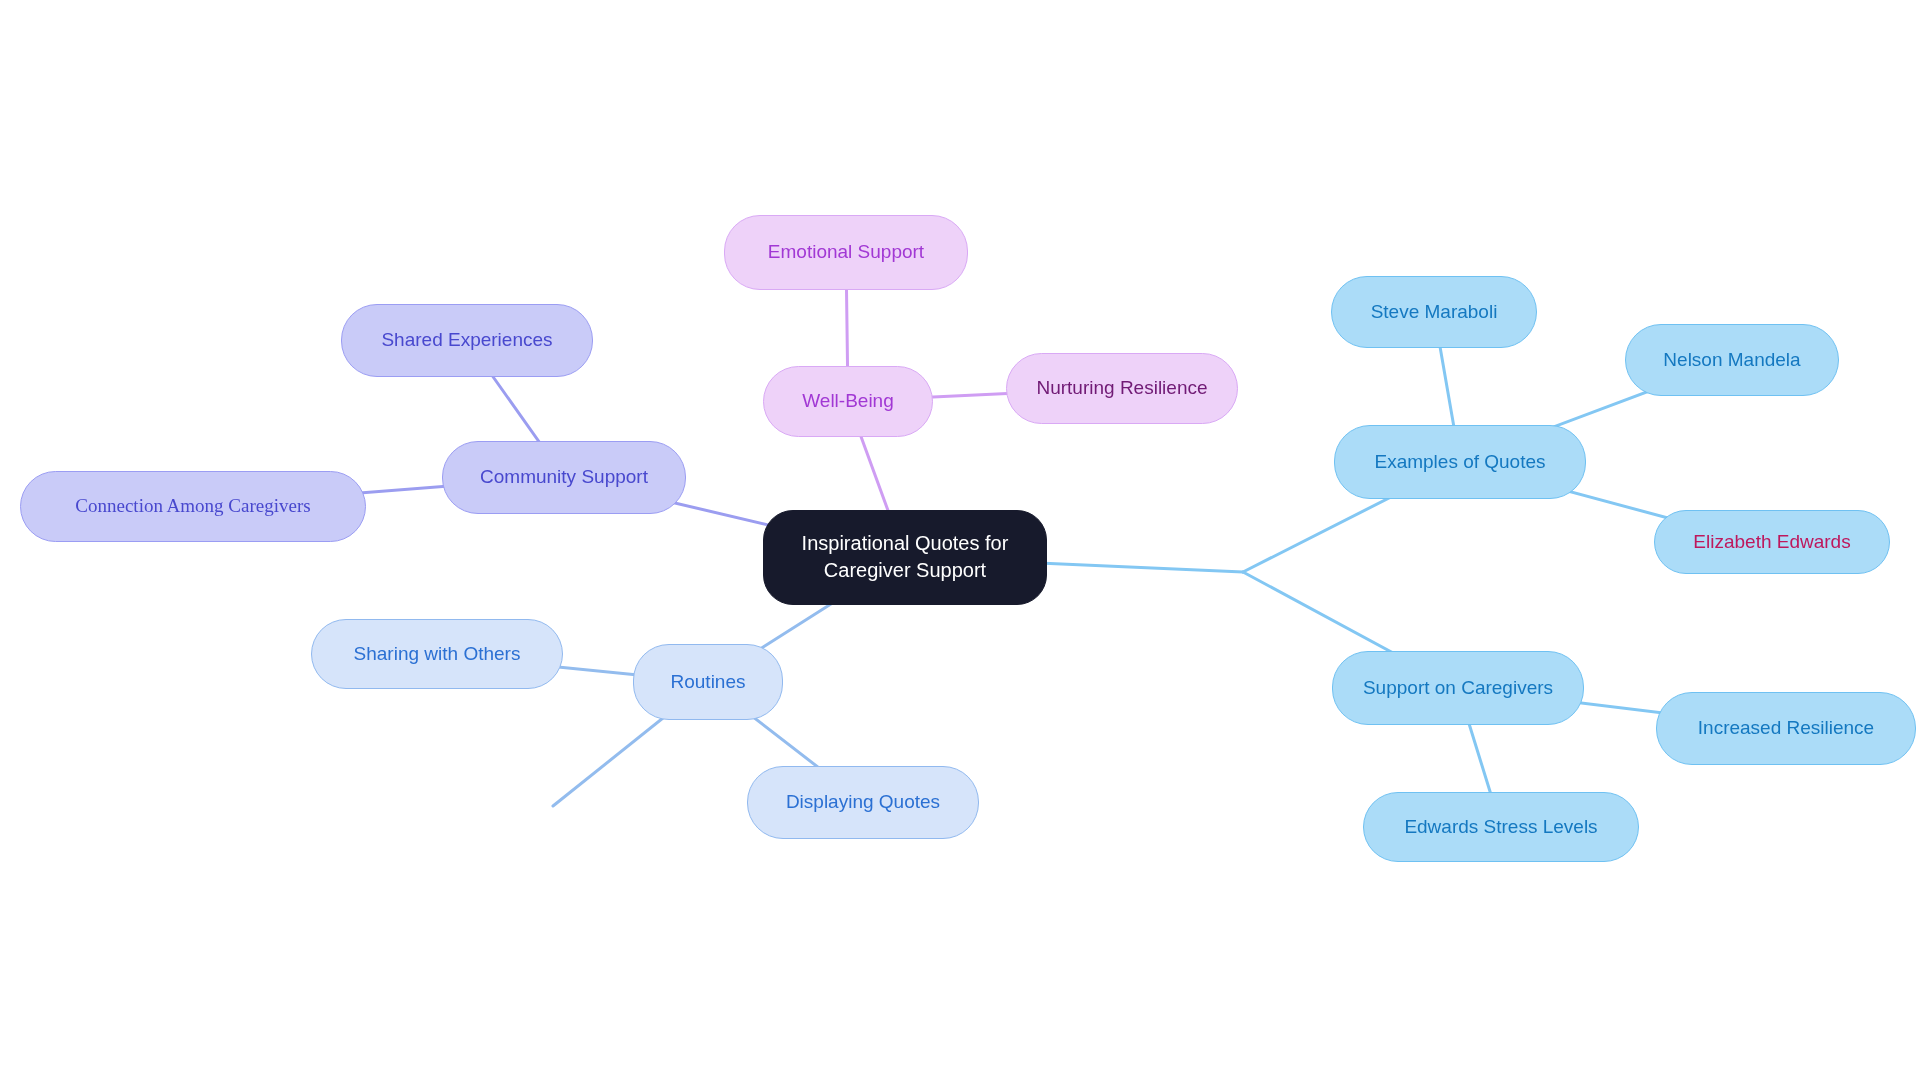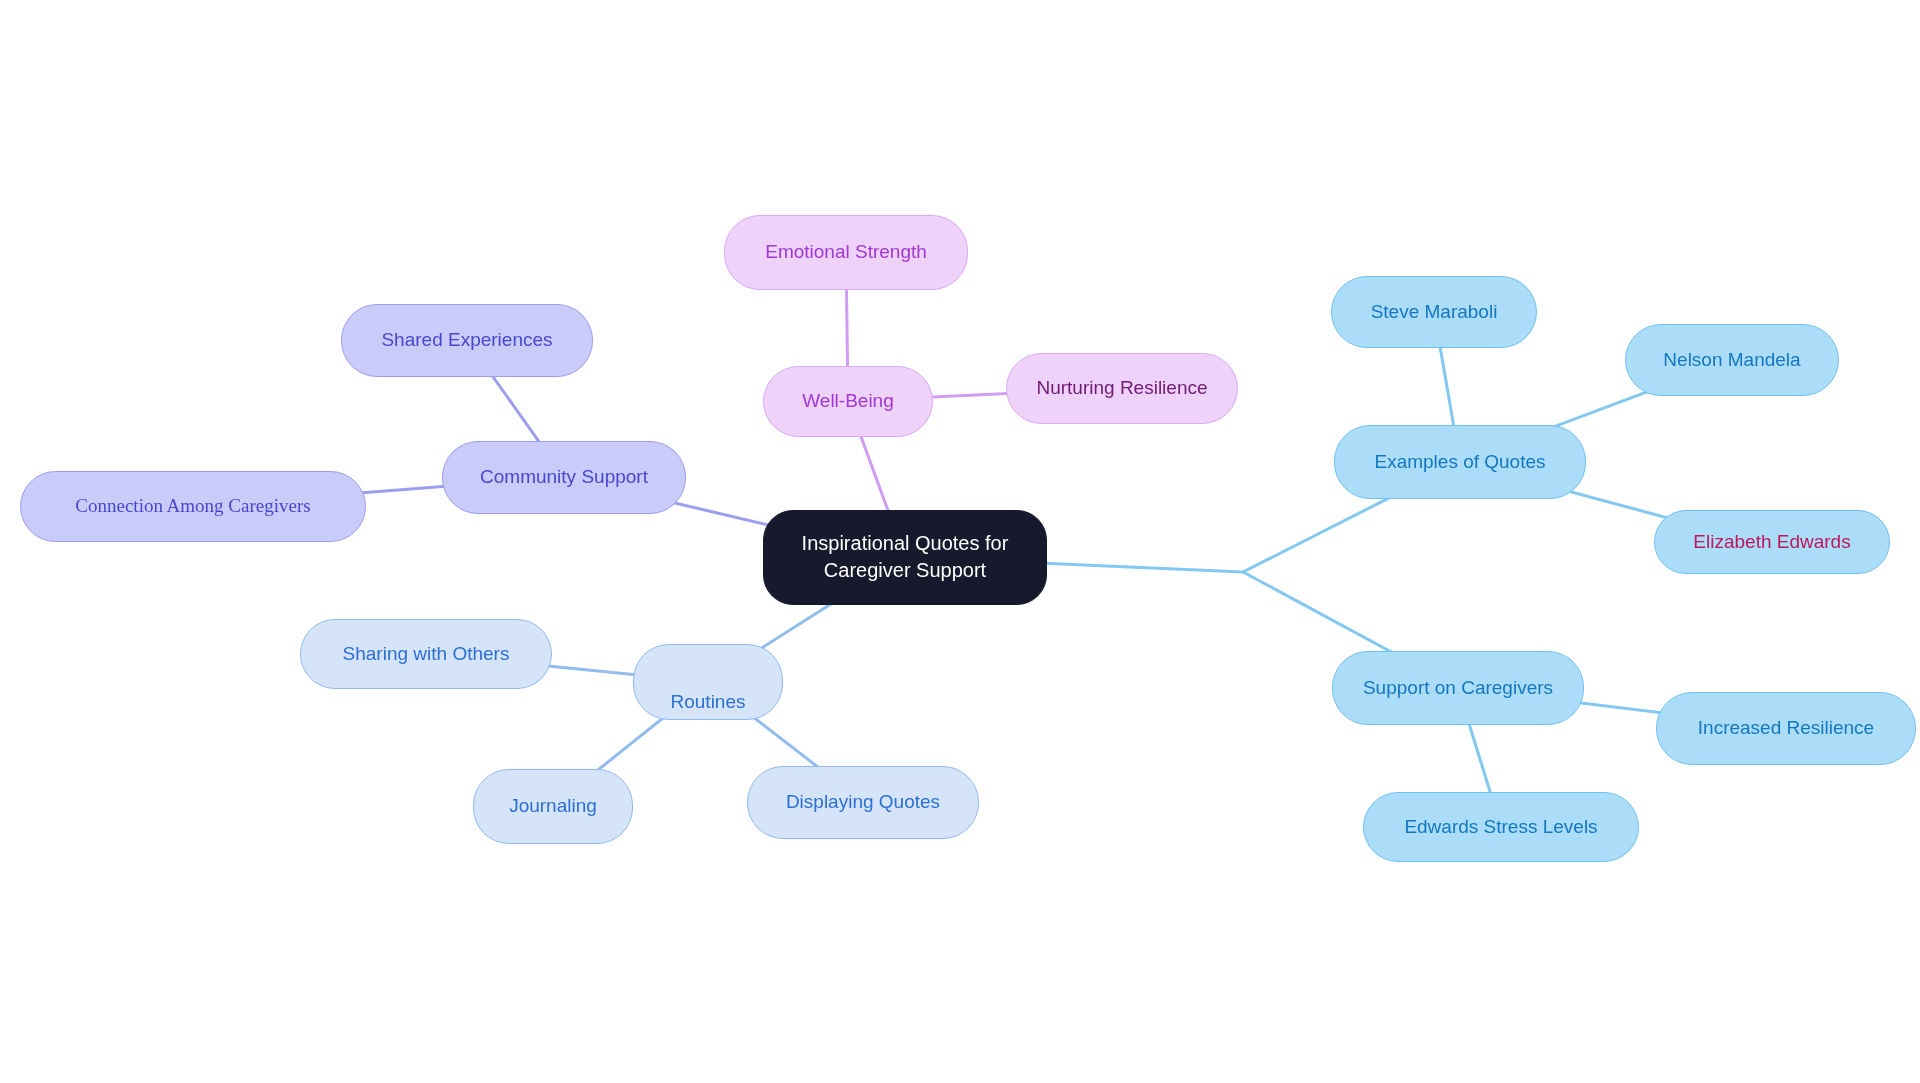--- a/index.html
+++ b/index.html
@@ -73,42 +73,39 @@
       <line x1="1458" y1="688" x2="1501" y2="827" stroke="#83c7f3" stroke-width="3" stroke-linecap="round"></line>
     </svg>
 
 <div class="node central" style="left: 763px; top: 509.5px; width: 284px; height: 95px; background: rgb(23, 26, 44); border-color: rgb(23, 26, 44); color: rgb(255, 255, 255);">
       <span>Inspirational Quotes for Caregiver Support</span>
     </div>
     <div class="node" style="left: 763px; top: 365.5px; width: 170px; height: 71px; background: rgb(238, 210, 249); border-color: rgb(217, 169, 245); color: rgb(161, 56, 212);">
       <span>Well-Being</span>
     </div>
     <div class="node" style="left: 724px; top: 214.5px; width: 244px; height: 75px; background: rgb(238, 210, 249); border-color: rgb(217, 169, 245); color: rgb(161, 56, 212);">
-      <span>Emotional Strength</span>
+      <span>Emotional Support</span>
     </div>
     <div class="node" style="left: 1006px; top: 352.5px; width: 232px; height: 71px; background: rgb(238, 210, 249); border-color: rgb(217, 169, 245); color: #701a75; align-items: center;">
       <span>Nurturing Resilience</span>
     </div>
     <div class="node" style="left: 442px; top: 440.5px; width: 244px; height: 73px; background: rgb(201, 203, 248); border-color: rgb(155, 157, 243); color: rgb(72, 72, 206);">
       <span>Community Support</span>
     </div>
     <div class="node" style="left: 341px; top: 303.5px; width: 252px; height: 73px; background: rgb(201, 203, 248); border-color: rgb(155, 157, 243); color: rgb(72, 72, 206);">
       <span>Shared Experiences</span>
     </div>
     <div class="node" style="left: 20px; top: 470.5px; width: 346px; height: 71px; background: rgb(201, 203, 248); border-color: rgb(155, 157, 243); color: rgb(72, 72, 206); font-family: Liberation Serif, serif;">
       <span>Connection Among Caregivers</span>
     </div>
-    <div class="node" style="left: 633px; top: 644px; width: 150px; height: 76px; background: rgb(214, 228, 250); border-color: rgb(145, 185, 239); color: rgb(43, 112, 211); align-items: flex-end;">
+    <div class="node" style="left: 633px; top: 644px; width: 150px; height: 76px; background: rgb(214, 228, 250); border-color: rgb(145, 185, 239); color: rgb(43, 112, 211);">
       <span>Routines</span>
     </div>
-    <div class="node" style="left: 300px; top: 619px; width: 252px; height: 70px; background: rgb(214, 228, 250); border-color: rgb(145, 185, 239); color: rgb(43, 112, 211);">
+    <div class="node" style="left: 311px; top: 619px; width: 252px; height: 70px; background: rgb(214, 228, 250); border-color: rgb(145, 185, 239); color: rgb(43, 112, 211);">
       <span>Sharing with Others</span>
-    </div>
-    <div class="node" style="left: 473px; top: 768.5px; width: 160px; height: 75px; background: rgb(214, 228, 250); border-color: rgb(145, 185, 239); color: rgb(43, 112, 211);">
-      <span>Journaling</span>
     </div>
     <div class="node" style="left: 747px; top: 765.5px; width: 232px; height: 73px; background: rgb(214, 228, 250); border-color: rgb(145, 185, 239); color: rgb(43, 112, 211);">
       <span>Displaying Quotes</span>
     </div>
     <div class="node" style="left: 1334px; top: 425px; width: 252px; height: 74px; background: rgb(171, 220, 248); border-color: rgb(111, 193, 242); color: rgb(20, 120, 192);">
       <span>Examples of Quotes</span>
     </div>
     <div class="node" style="left: 1331px; top: 276px; width: 206px; height: 72px; background: rgb(171, 220, 248); border-color: rgb(111, 193, 242); color: rgb(20, 120, 192);">
       <span>Steve Maraboli</span>
     </div>

